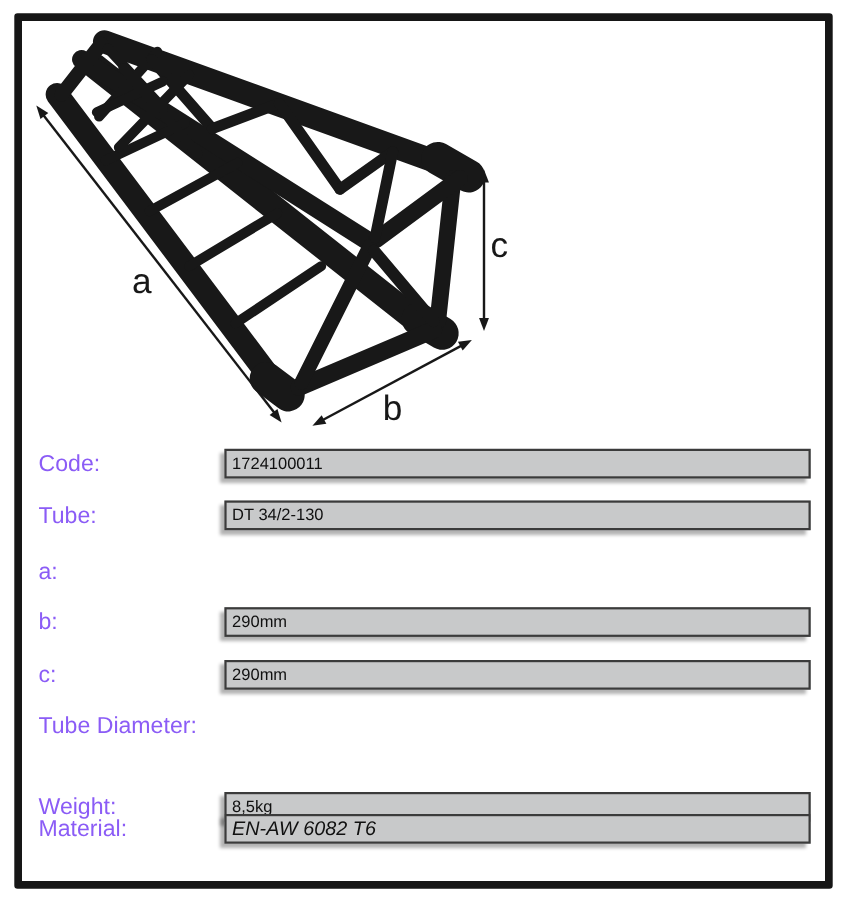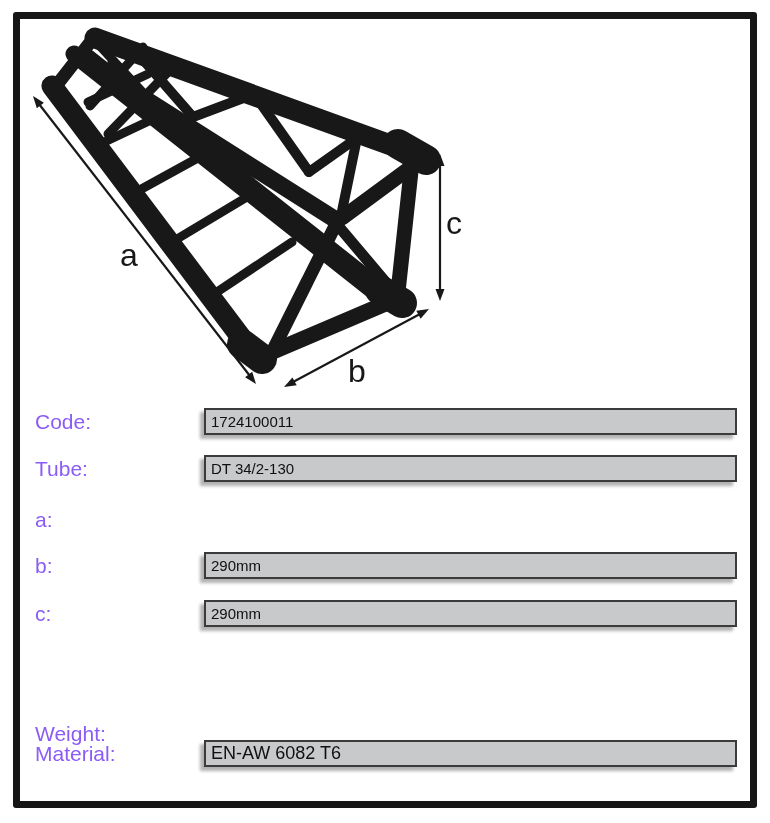--- a/index.html
+++ b/index.html
@@ -21,21 +21,21 @@
     position:absolute;left:35px;top:0;height:27px;line-height:27px;
     font-size:21px;color:#8b5cf6;white-space:nowrap;
   }
   .vbox{
     position:absolute;left:204px;top:0;width:533px;height:27px;
     background:#c8c9ca;border:2px solid #3b3b3b;box-sizing:border-box;
     box-shadow:-4px 4px 3px rgba(0,0,0,0.30);
     display:flex;align-items:center;
   }
   .vtext{font-size:15px;color:#101010;padding-left:5px;white-space:nowrap;}
-  .vtext.lg{font-size:18px;}
+  .vtext.lg{font-size:18px;font-style:italic;}
 </style>
 </head>
 <body>
 
 <div class="frame"></div>
 
 <svg class="truss-svg" viewBox="0 0 770 823">
 
   <g>
     <path d="M95 38 L410 152" stroke-width="21"></path>
@@ -124,24 +124,28 @@
 </div>
 
 <div class="row" style="top:600px">
   <div class="flabel">c:</div>
   <div class="vbox">
     <span class="vtext">290mm</span>
   </div>
 </div>
 
 <div class="row" style="top:646px">
+  <div class="flabel">Tube Diameter:</div>
 </div>
 
 <div class="row" style="top:720px">
   <div class="flabel">Weight:</div>
+  <div class="vbox">
+    <span class="vtext">8,5kg</span>
+  </div>
 </div>
 
 <div class="row" style="top:740px">
   <div class="flabel">Material:</div>
   <div class="vbox">
     <span class="vtext lg">EN-AW 6082 T6</span>
   </div>
 </div>
 
 </body></html>

